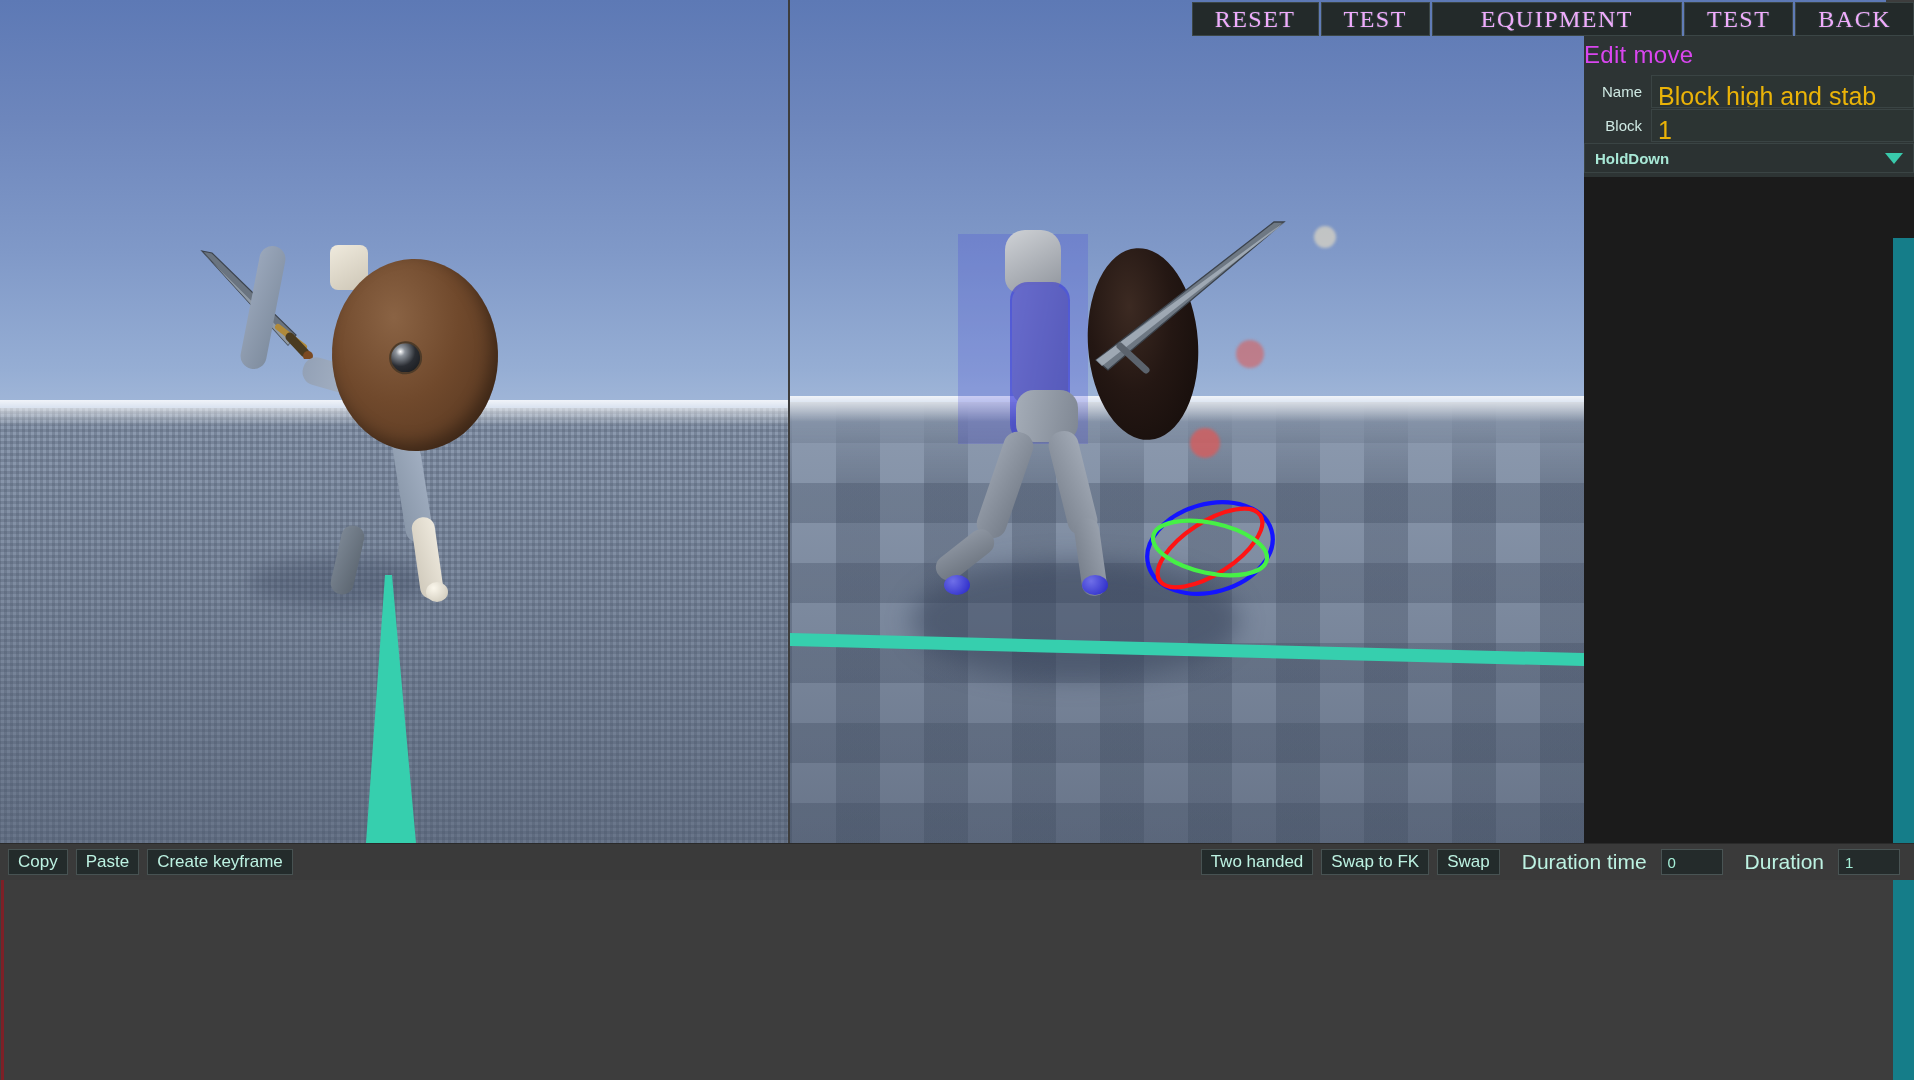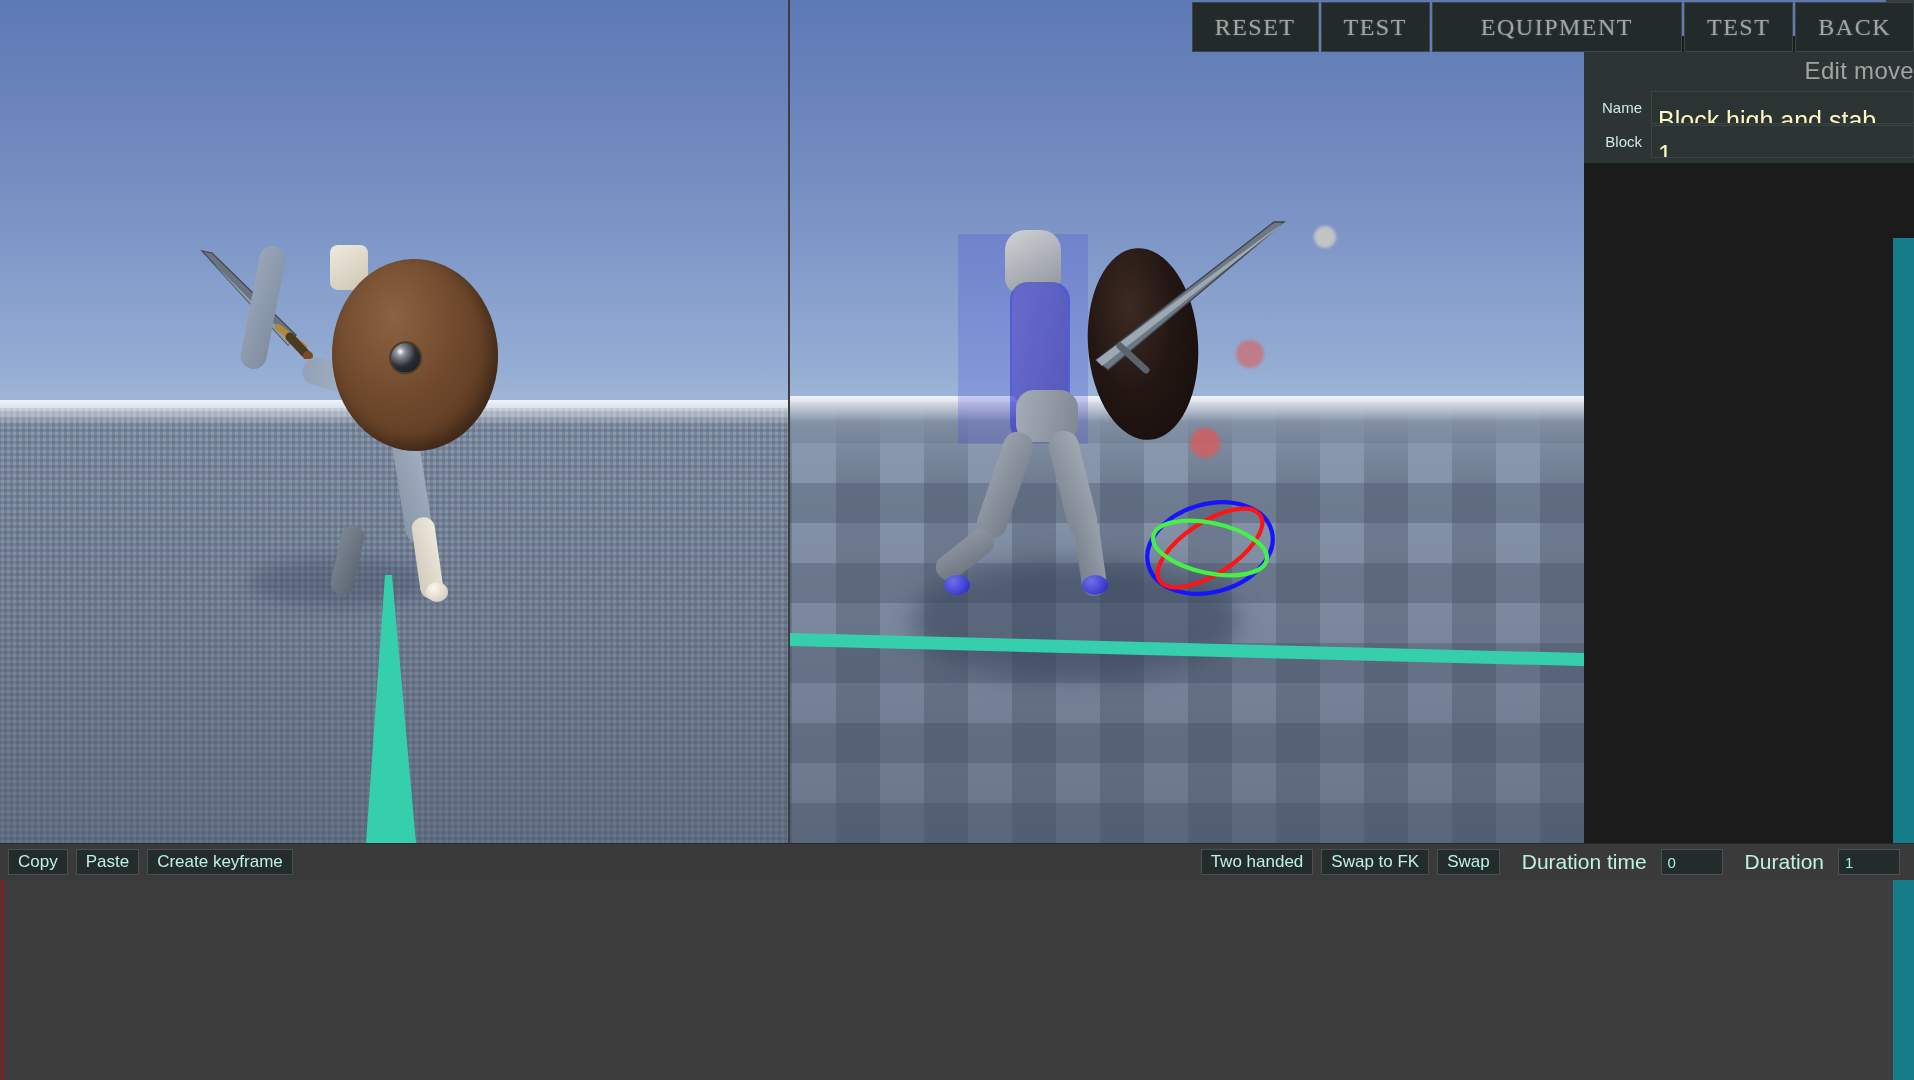--- a/index.html
+++ b/index.html
@@ -61,73 +61,72 @@
 
   
   #header-bar {
     position: absolute; top: 2px; right: 0;
     display: flex; gap: 2px;
     z-index: 40;
   }
   .hdr-btn {
     background: #232a2a;
     border: 1px solid #3b4646;
-    color: #a3a3a3;
+    color: #f0abfc;
     font-family: "Liberation Serif", serif;
     font-variant: small-caps;
     font-size: 24px;
     letter-spacing: 1.5px;
-    height: 50px;
+    height: 34px;
     display: flex; align-items: center; justify-content: center;
     padding: 0 22px;
     cursor: pointer;
     user-select: none;
     text-shadow: 0 0 2px rgba(160,230,210,0.35);
   }
   .hdr-btn.wide { padding: 0 48px; }
 
   
   #right-panel {
     position: absolute; top: 36px; right: 0;
     width: 330px; height: 807px;
     background: #1b1b1b;
     z-index: 30;
   }
   #panel-head {
     background: #2d3434;
     padding-bottom: 4px;
   }
   #panel-title {
-    color: #a3a3a3;
+    color: #d946ef;
     font-size: 24px;
-    text-align: right;
+    text-align: left;
     padding: 5px 0 6px 0;
     letter-spacing: .3px;
-    margin-top: 16px;
   }
   .field-row {
     display: flex;
     align-items: stretch;
     margin-bottom: 1px;
   }
   .field-label {
     width: 67px;
     color: #cfe9e3;
     font-size: 15px;
     display: flex; align-items: center; justify-content: flex-end;
     padding-right: 9px;
     background: #2d3434;
   }
   .field-input {
     flex: 1;
     background: #2c3433;
     border: 1px solid #3a4444;
-    color: #fef9c3;
+    color: #eab308;
     font-size: 25px;
-    padding: 14px 5px 4px 6px;
+    padding: 6px 5px 4px 6px;
     height: 33px;
     line-height: 28px;
     overflow: hidden;
     white-space: nowrap;
     cursor: text;
   }
   #dropdown-row {
     background: #2b3232;
     border: 1px solid #3a4444;
     height: 30px;
@@ -515,20 +514,24 @@
       <div class="field-row">
         <div class="field-label">Name</div>
         <div class="field-input">Block high and stab</div>
       </div>
 
       <div class="field-row">
         <div class="field-label">Block</div>
         <div class="field-input">1</div>
       </div>
 
+      <div id="dropdown-row">
+        <div id="dropdown-value">HoldDown</div>
+        <div id="dropdown-arrow"></div>
+      </div>
 
     </div>
     <div id="panel-body"></div>
     <div id="panel-teal-strip"></div>
   </div>
 
   <div id="toolbar">
     <div class="tb-btn">Copy</div>
     <div class="tb-btn">Paste</div>
     <div class="tb-btn">Create keyframe</div>

